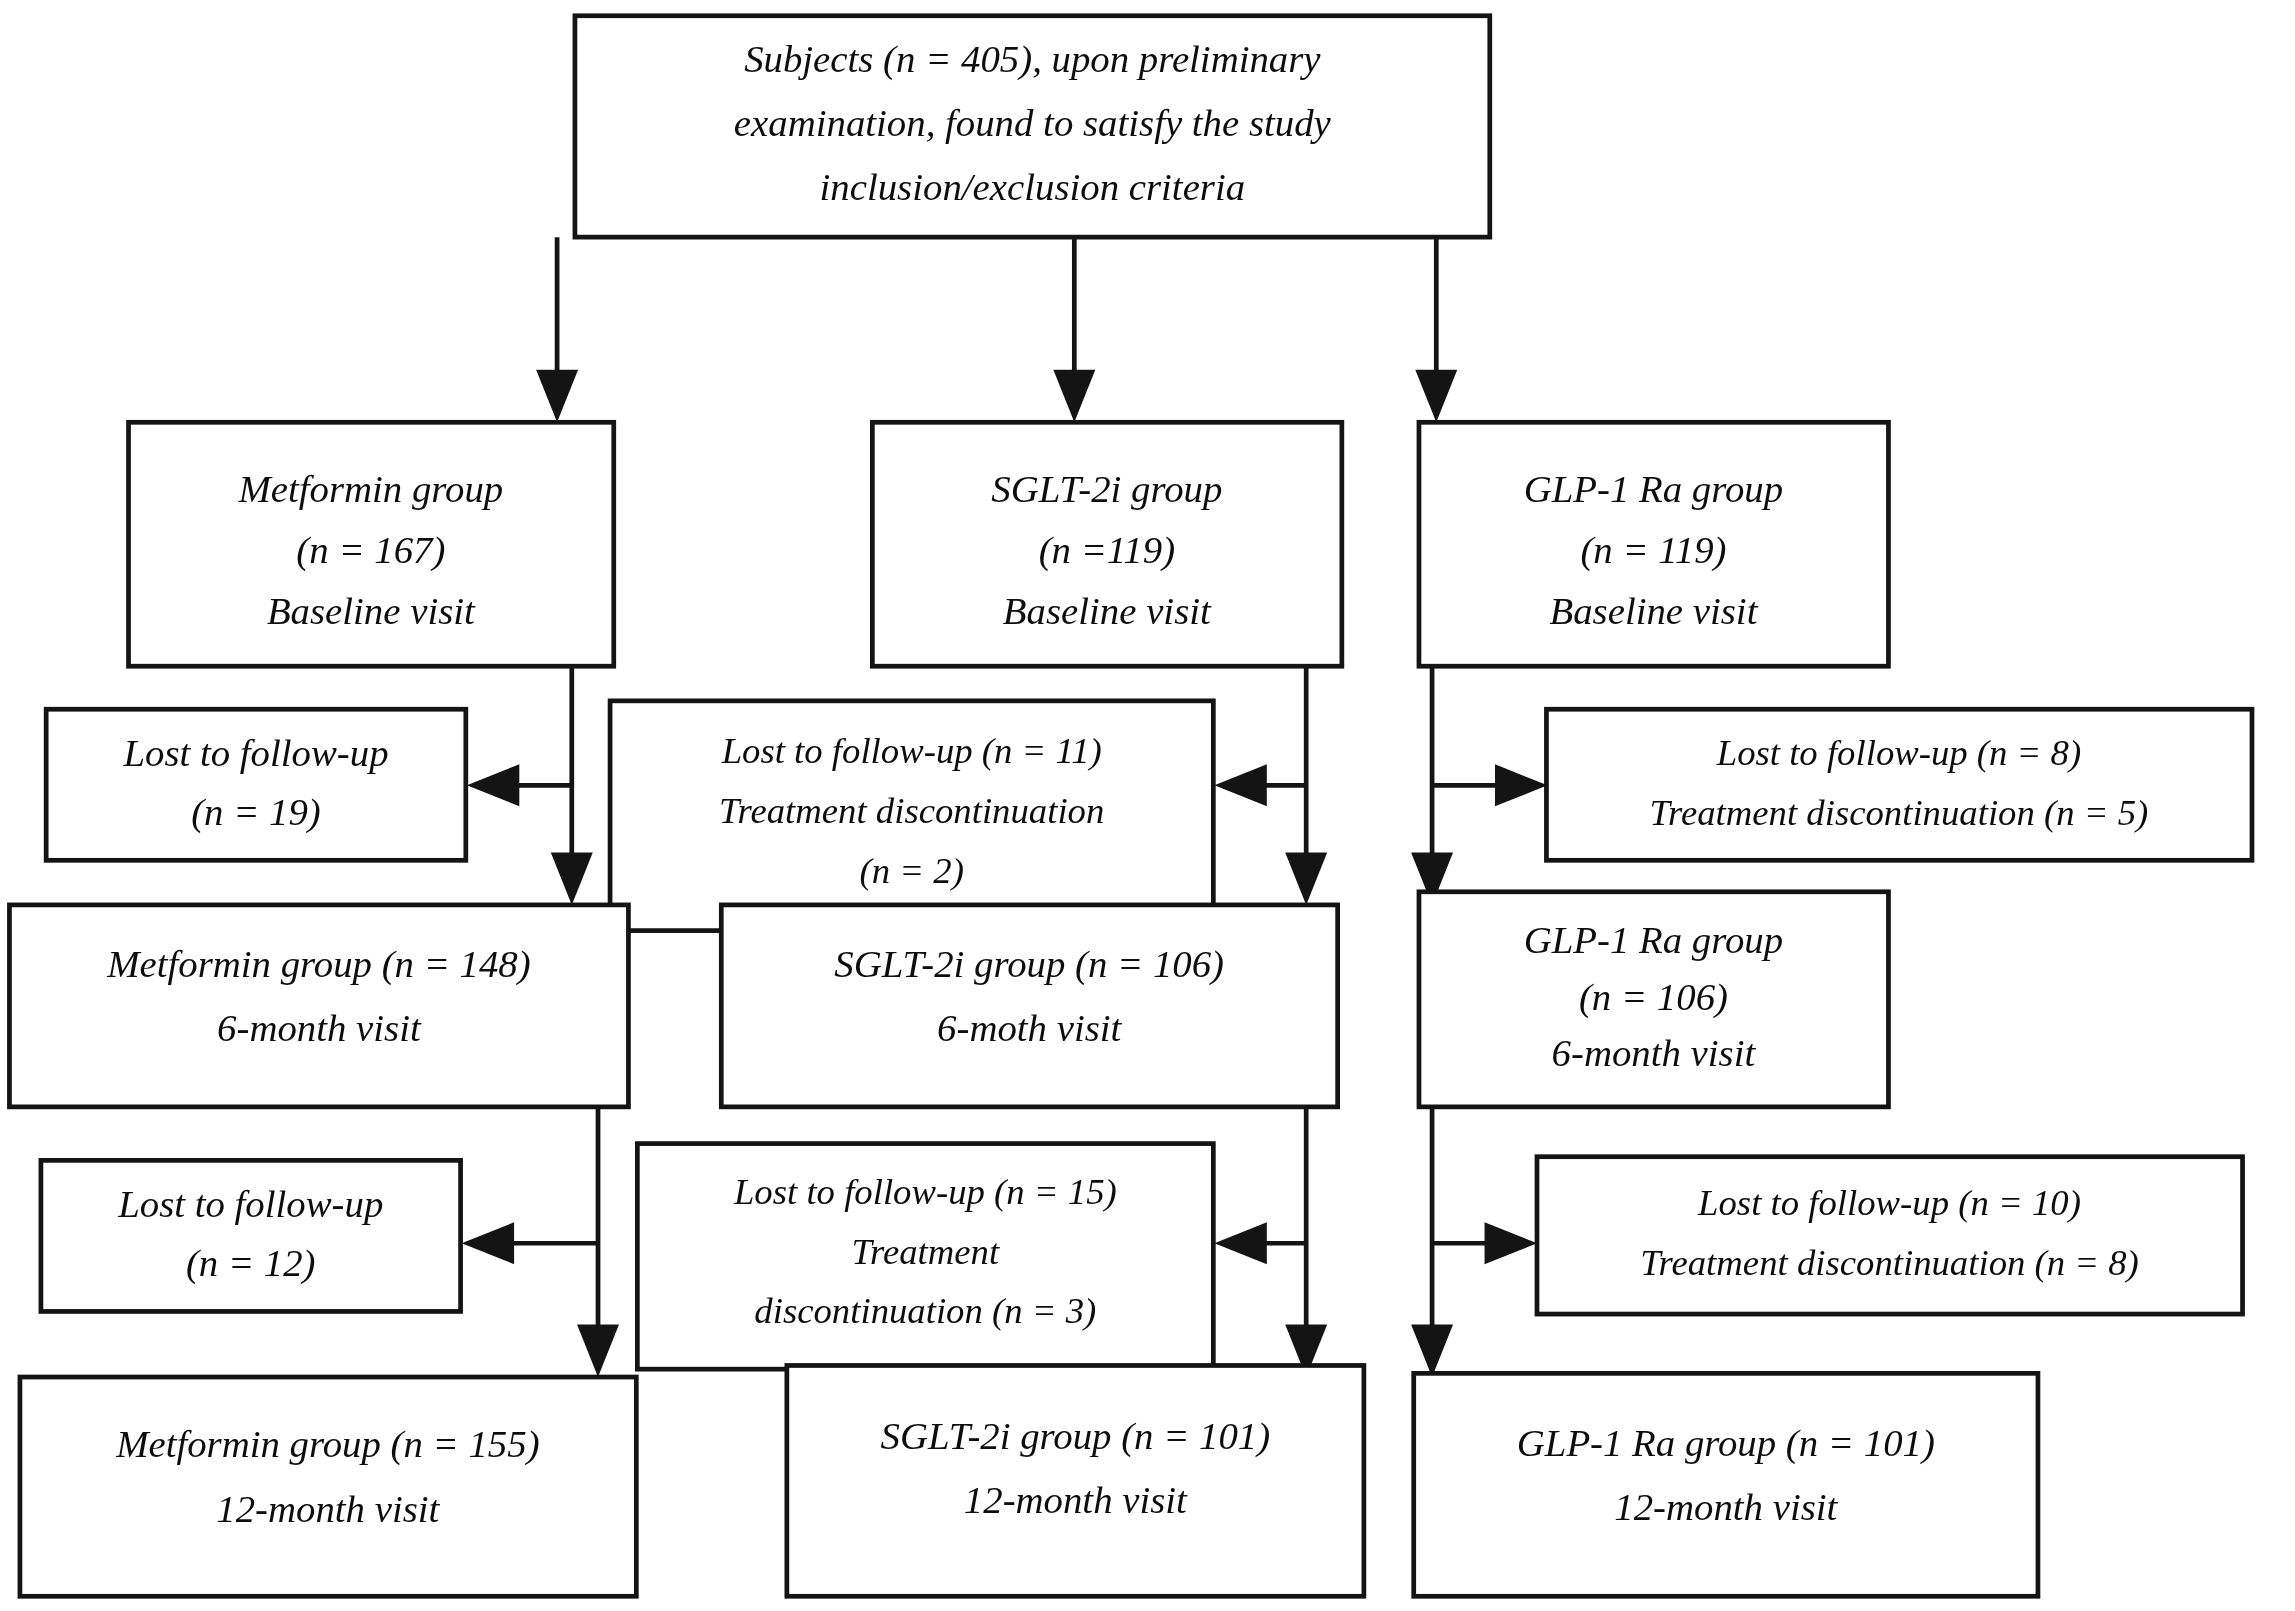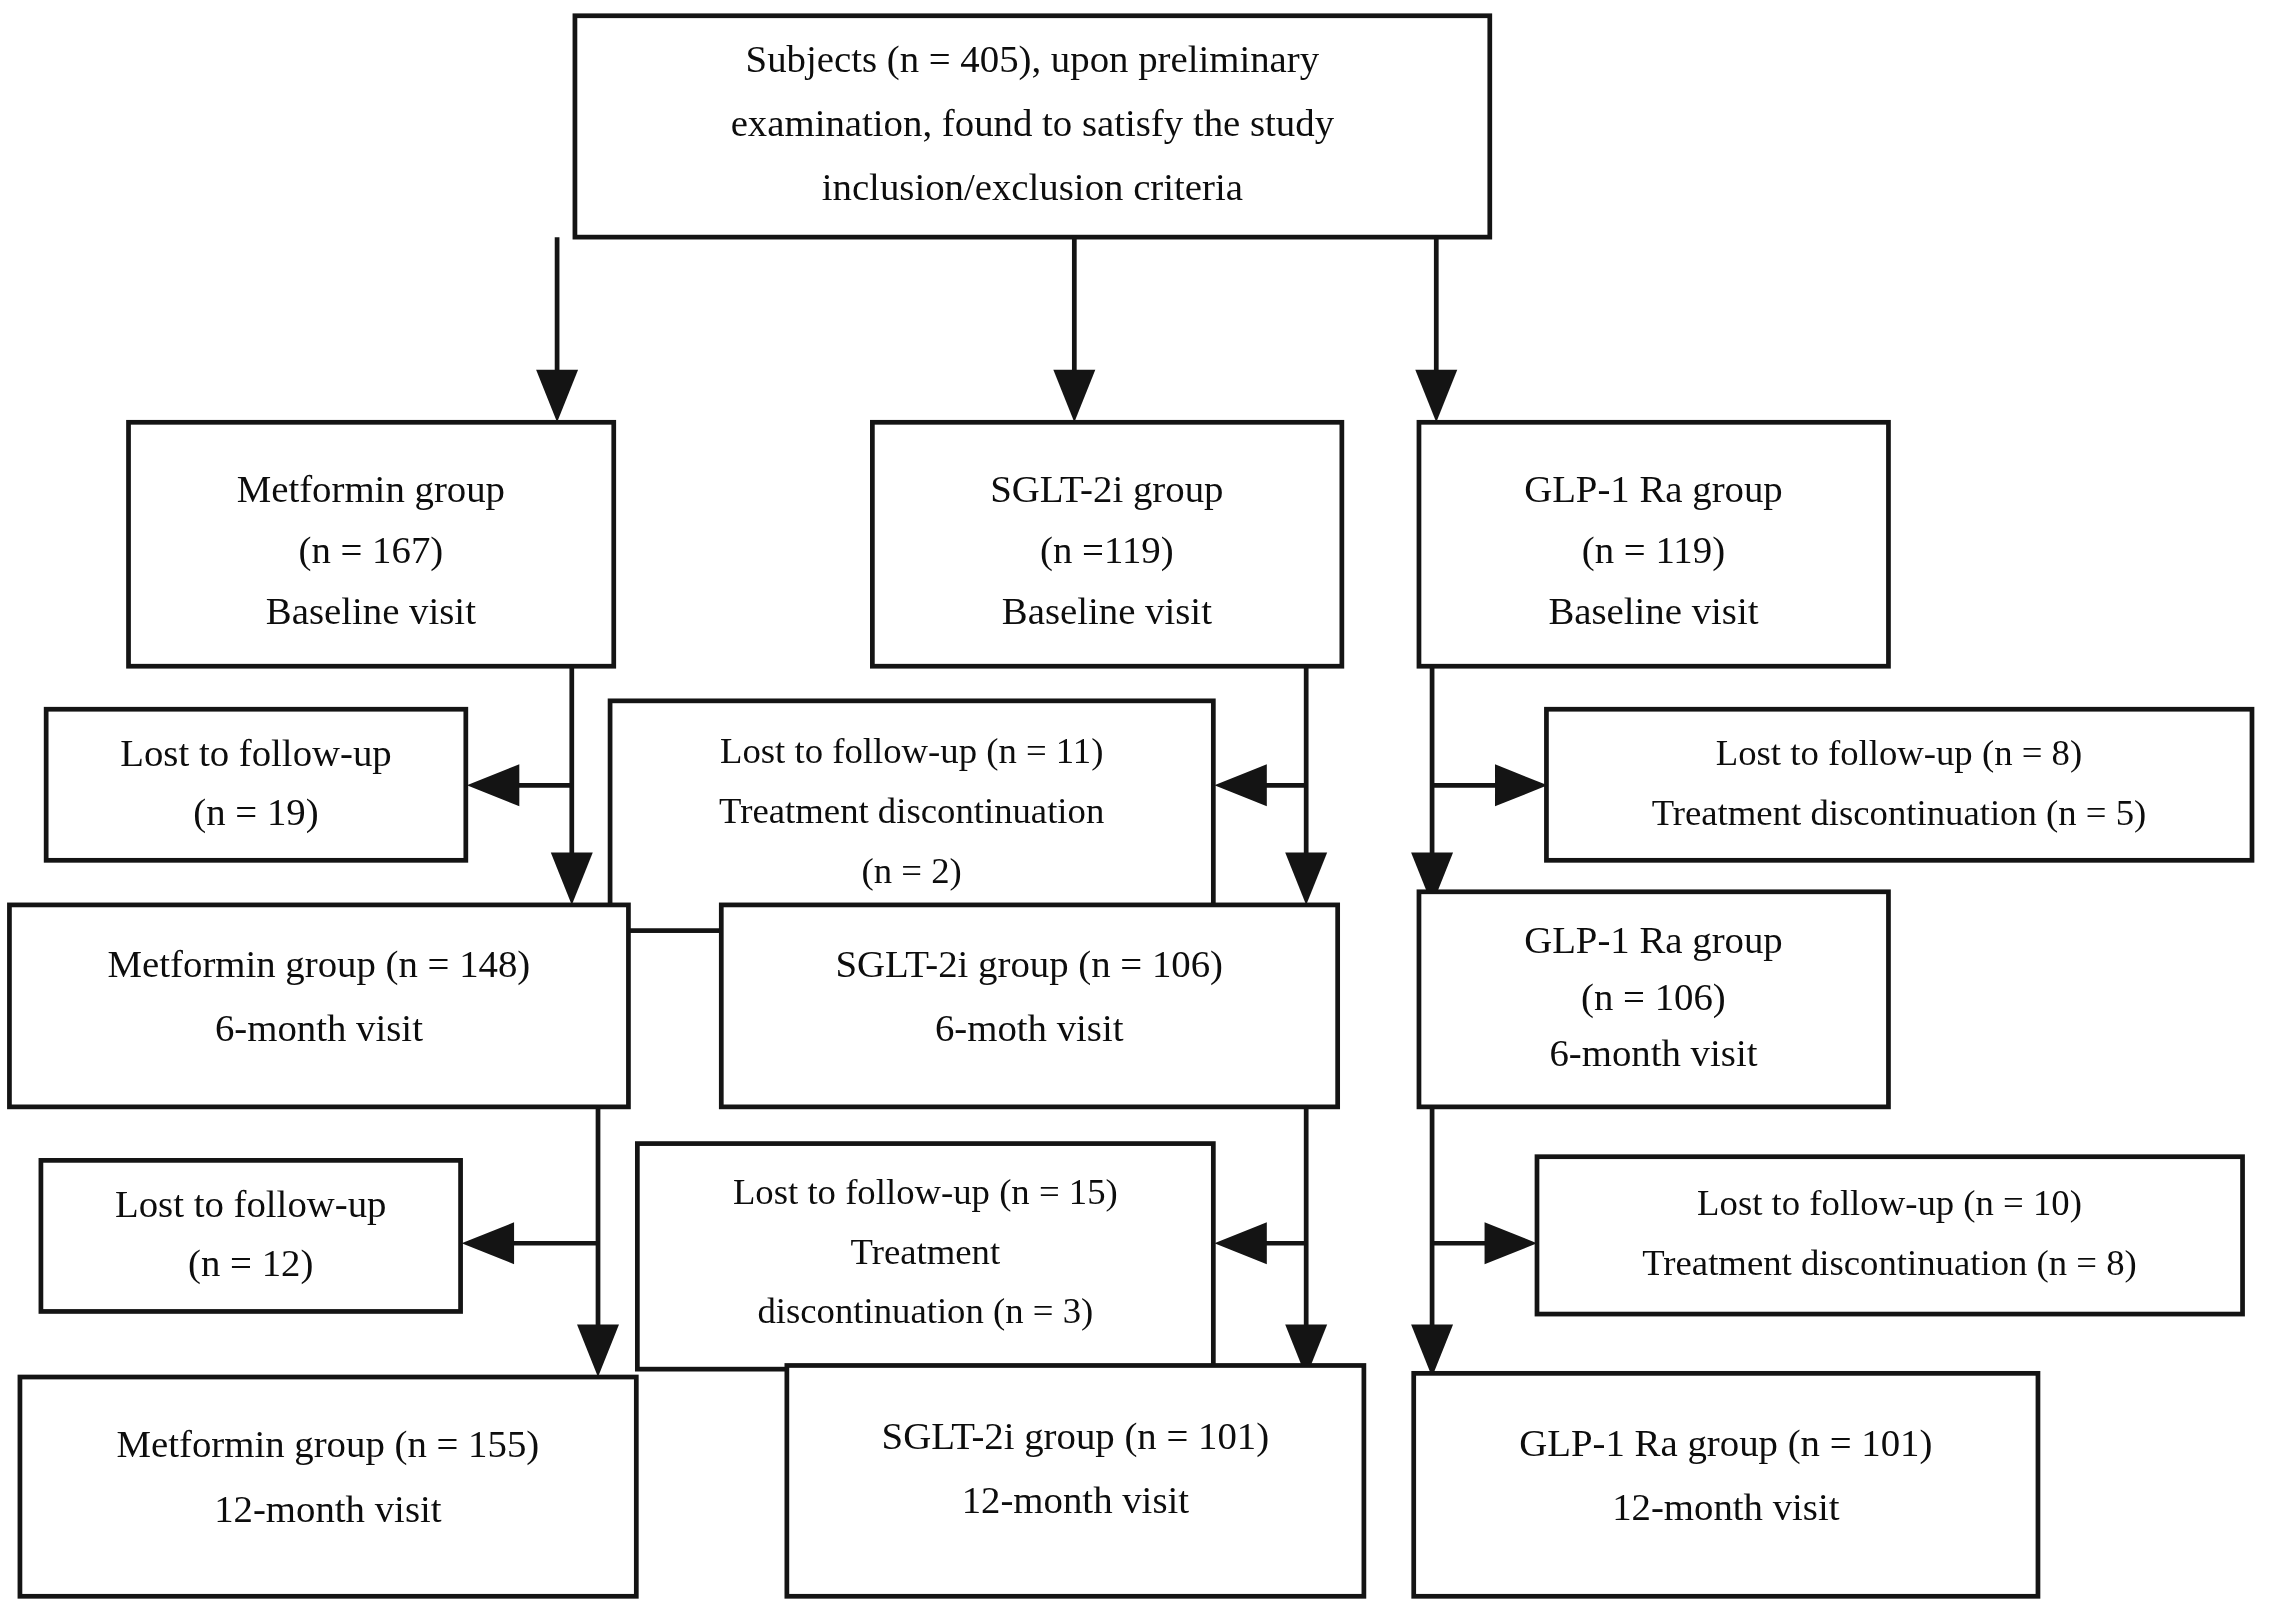--- a/index.html
+++ b/index.html
@@ -10,20 +10,21 @@
   }
   body {
     font-family: "Liberation Serif", "DejaVu Serif", serif;
   }
   #flow-root {
     position: relative;
     width: 2295px;
     height: 1611px;
     background: #ffffff;
     overflow: hidden;
+    font-style: italic;
   }
   #flow-svg {
     position: absolute;
     top: 0;
     left: 0;
     width: 2295px;
     height: 1611px;
     display: block;
   }
   .node-box {

